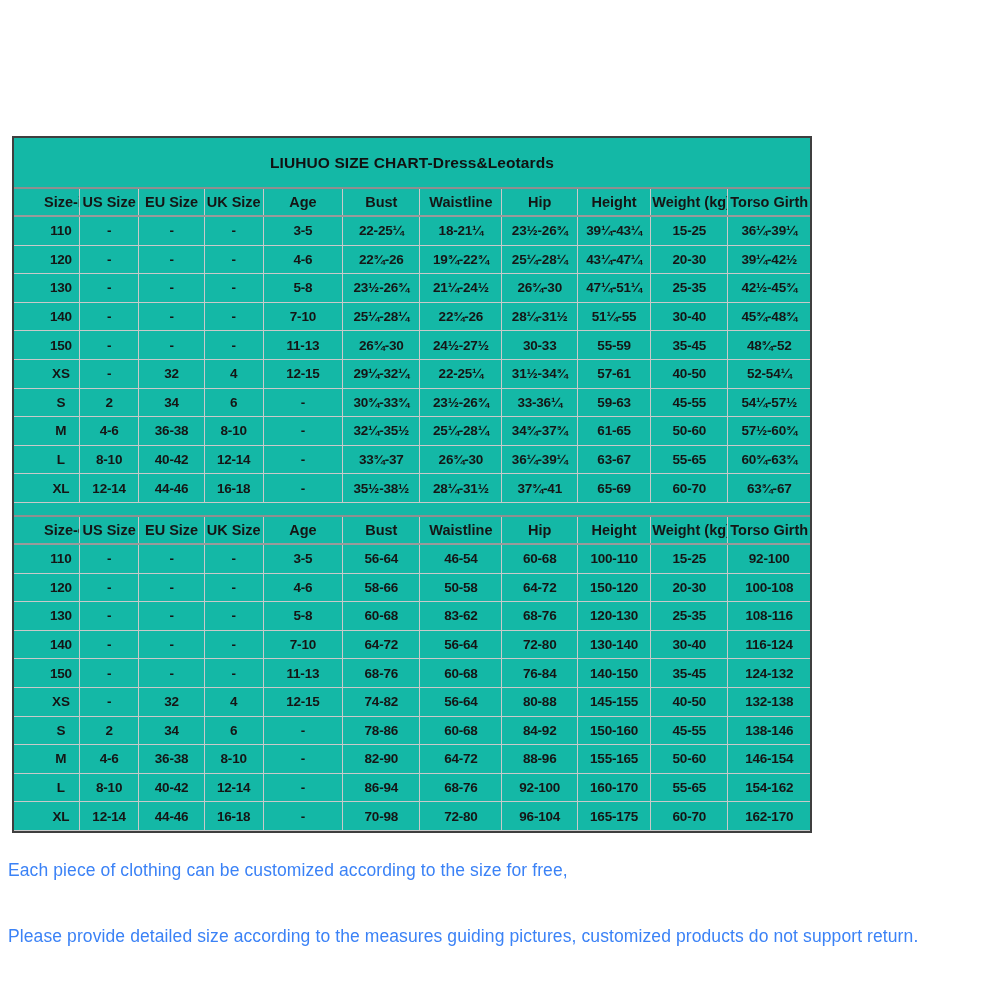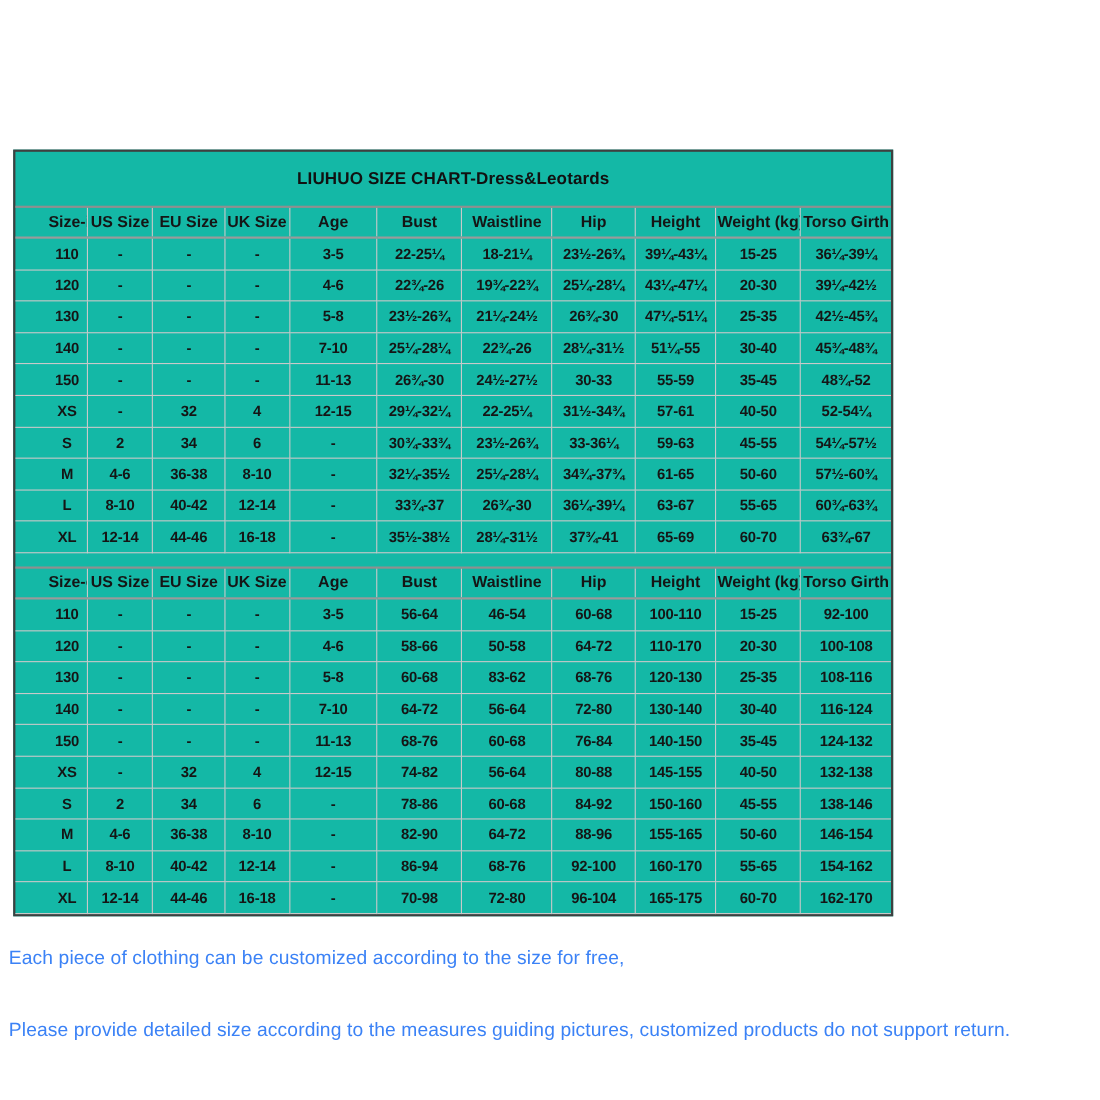--- a/index.html
+++ b/index.html
@@ -314,21 +314,21 @@
           </tr>
           <tr>
             <td>120</td>
             <td>-</td>
             <td>-</td>
             <td>-</td>
             <td>4-6</td>
             <td>58-66</td>
             <td>50-58</td>
             <td>64-72</td>
-            <td>110-170</td>
+            <td>150-120</td>
             <td>20-30</td>
             <td>100-108</td>
           </tr>
           <tr>
             <td>130</td>
             <td>-</td>
             <td>-</td>
             <td>-</td>
             <td>5-8</td>
             <td>60-68</td>

